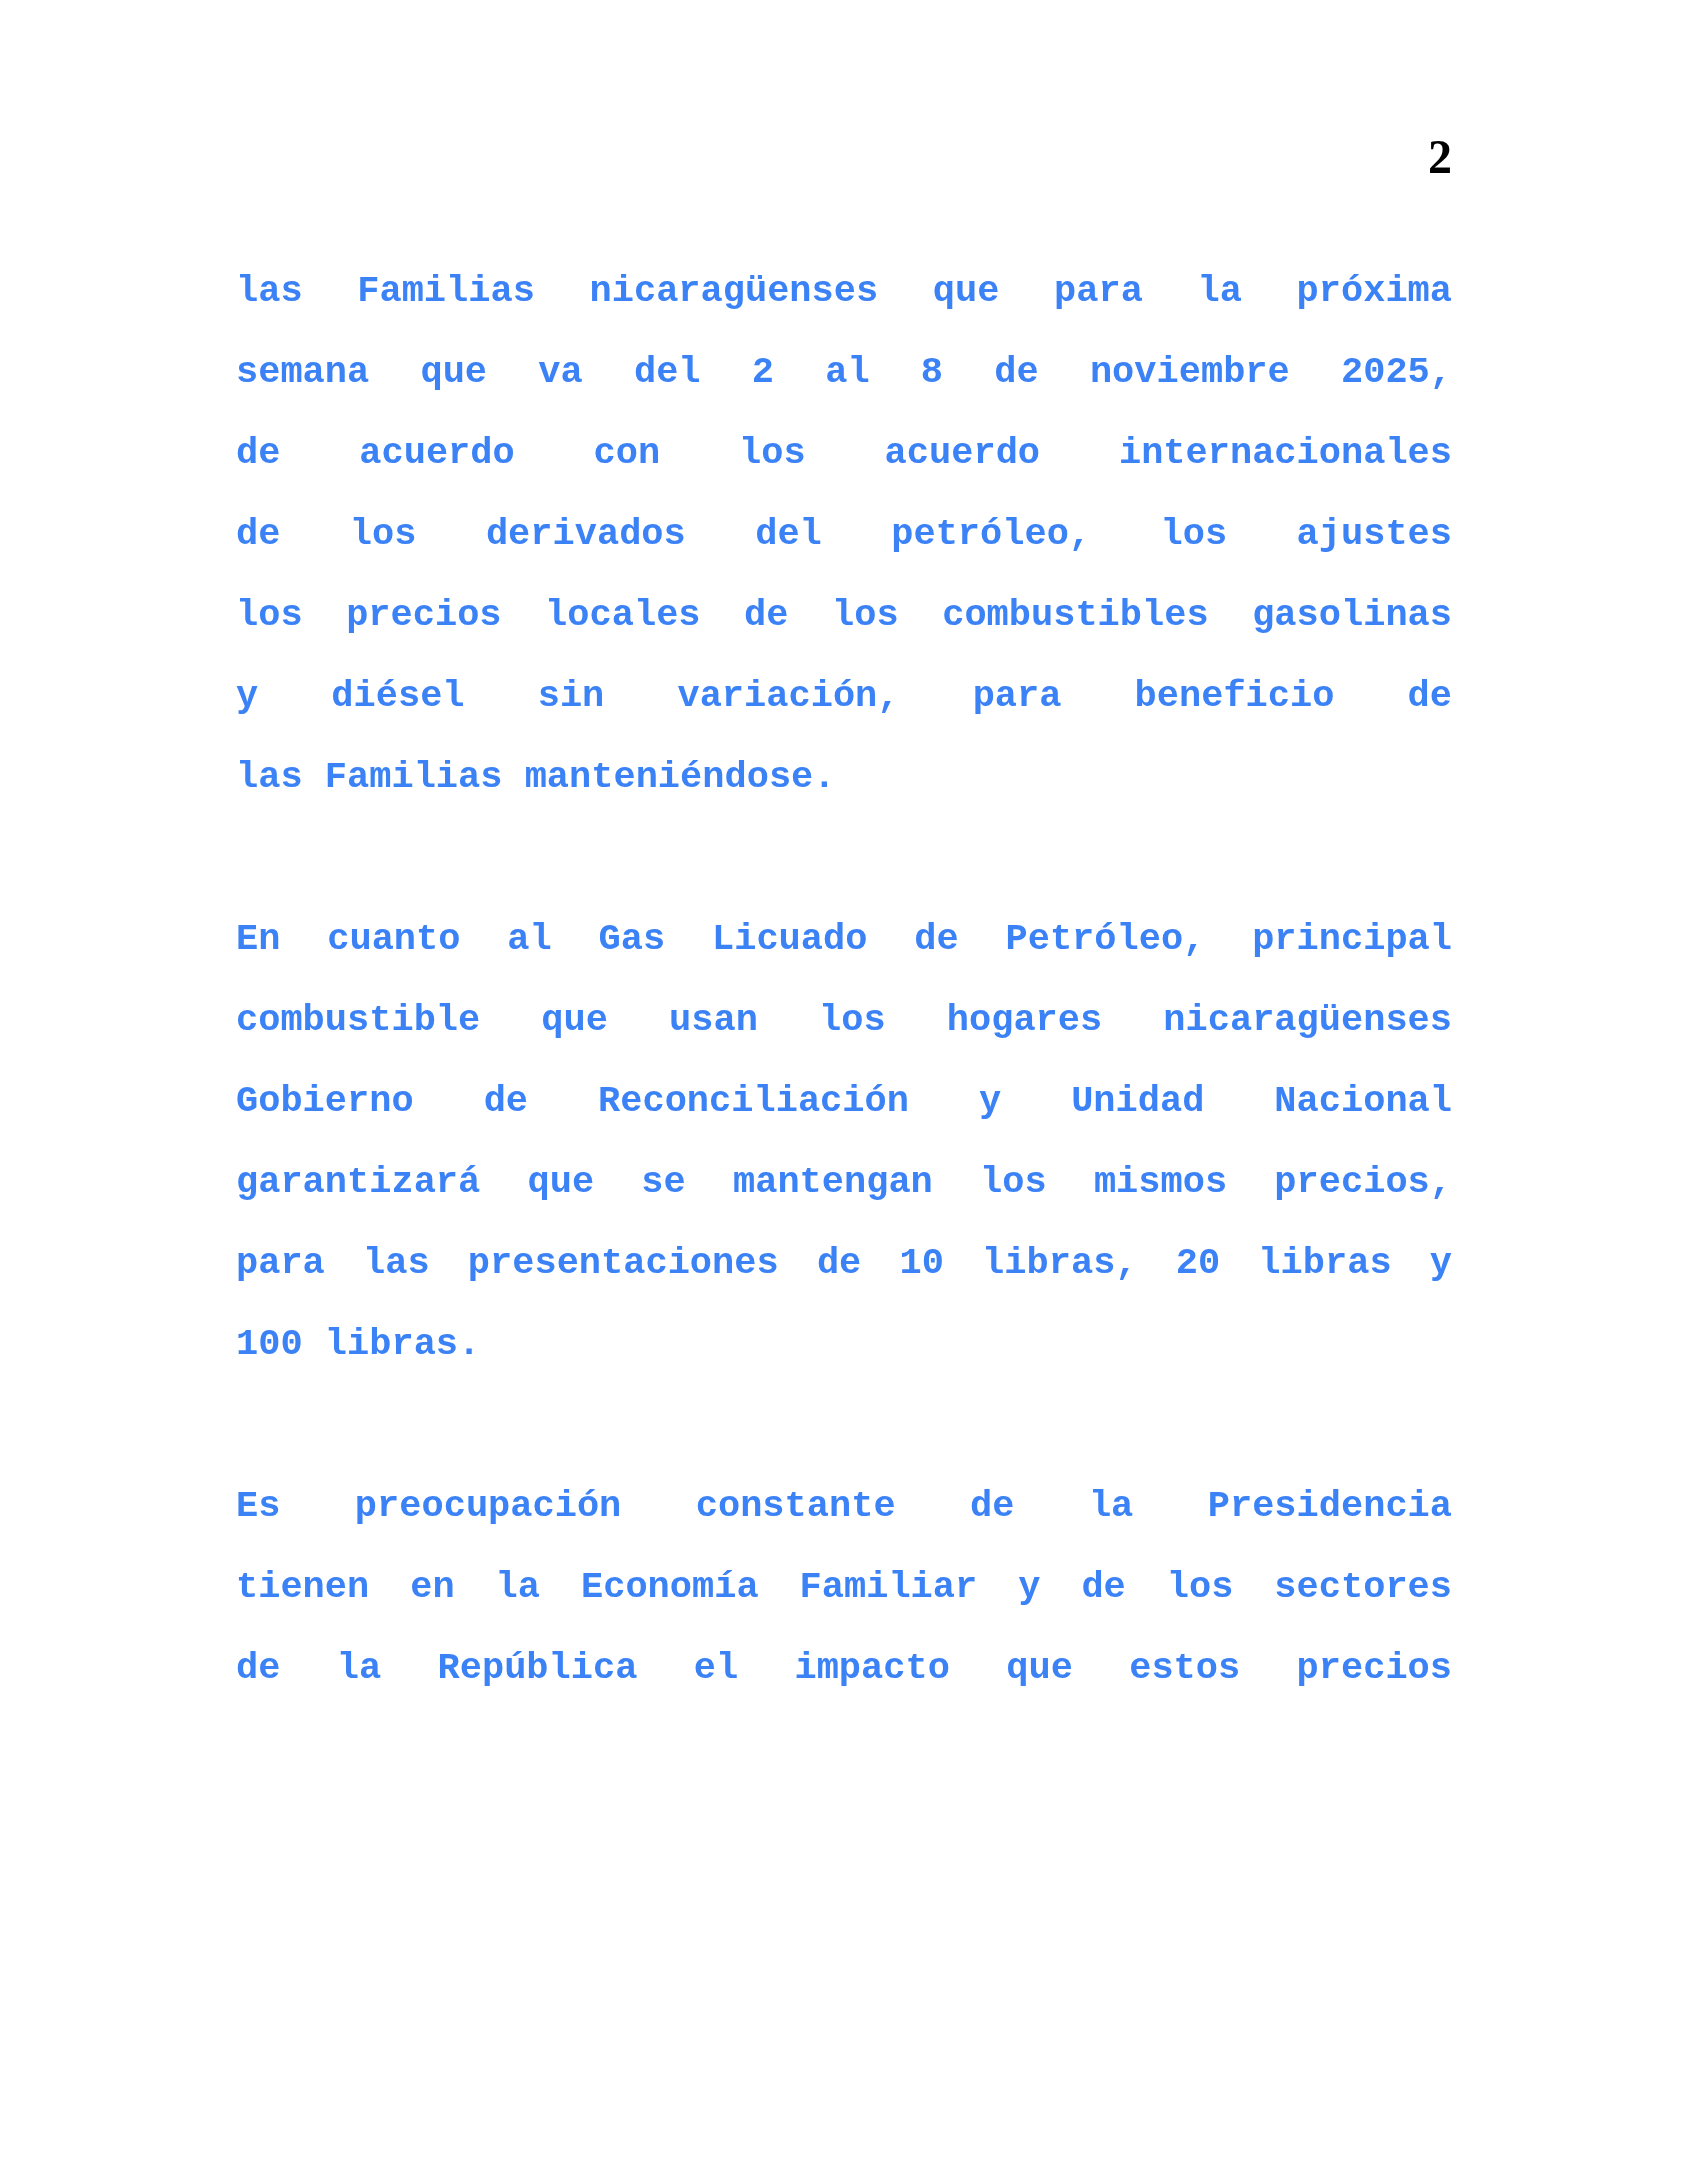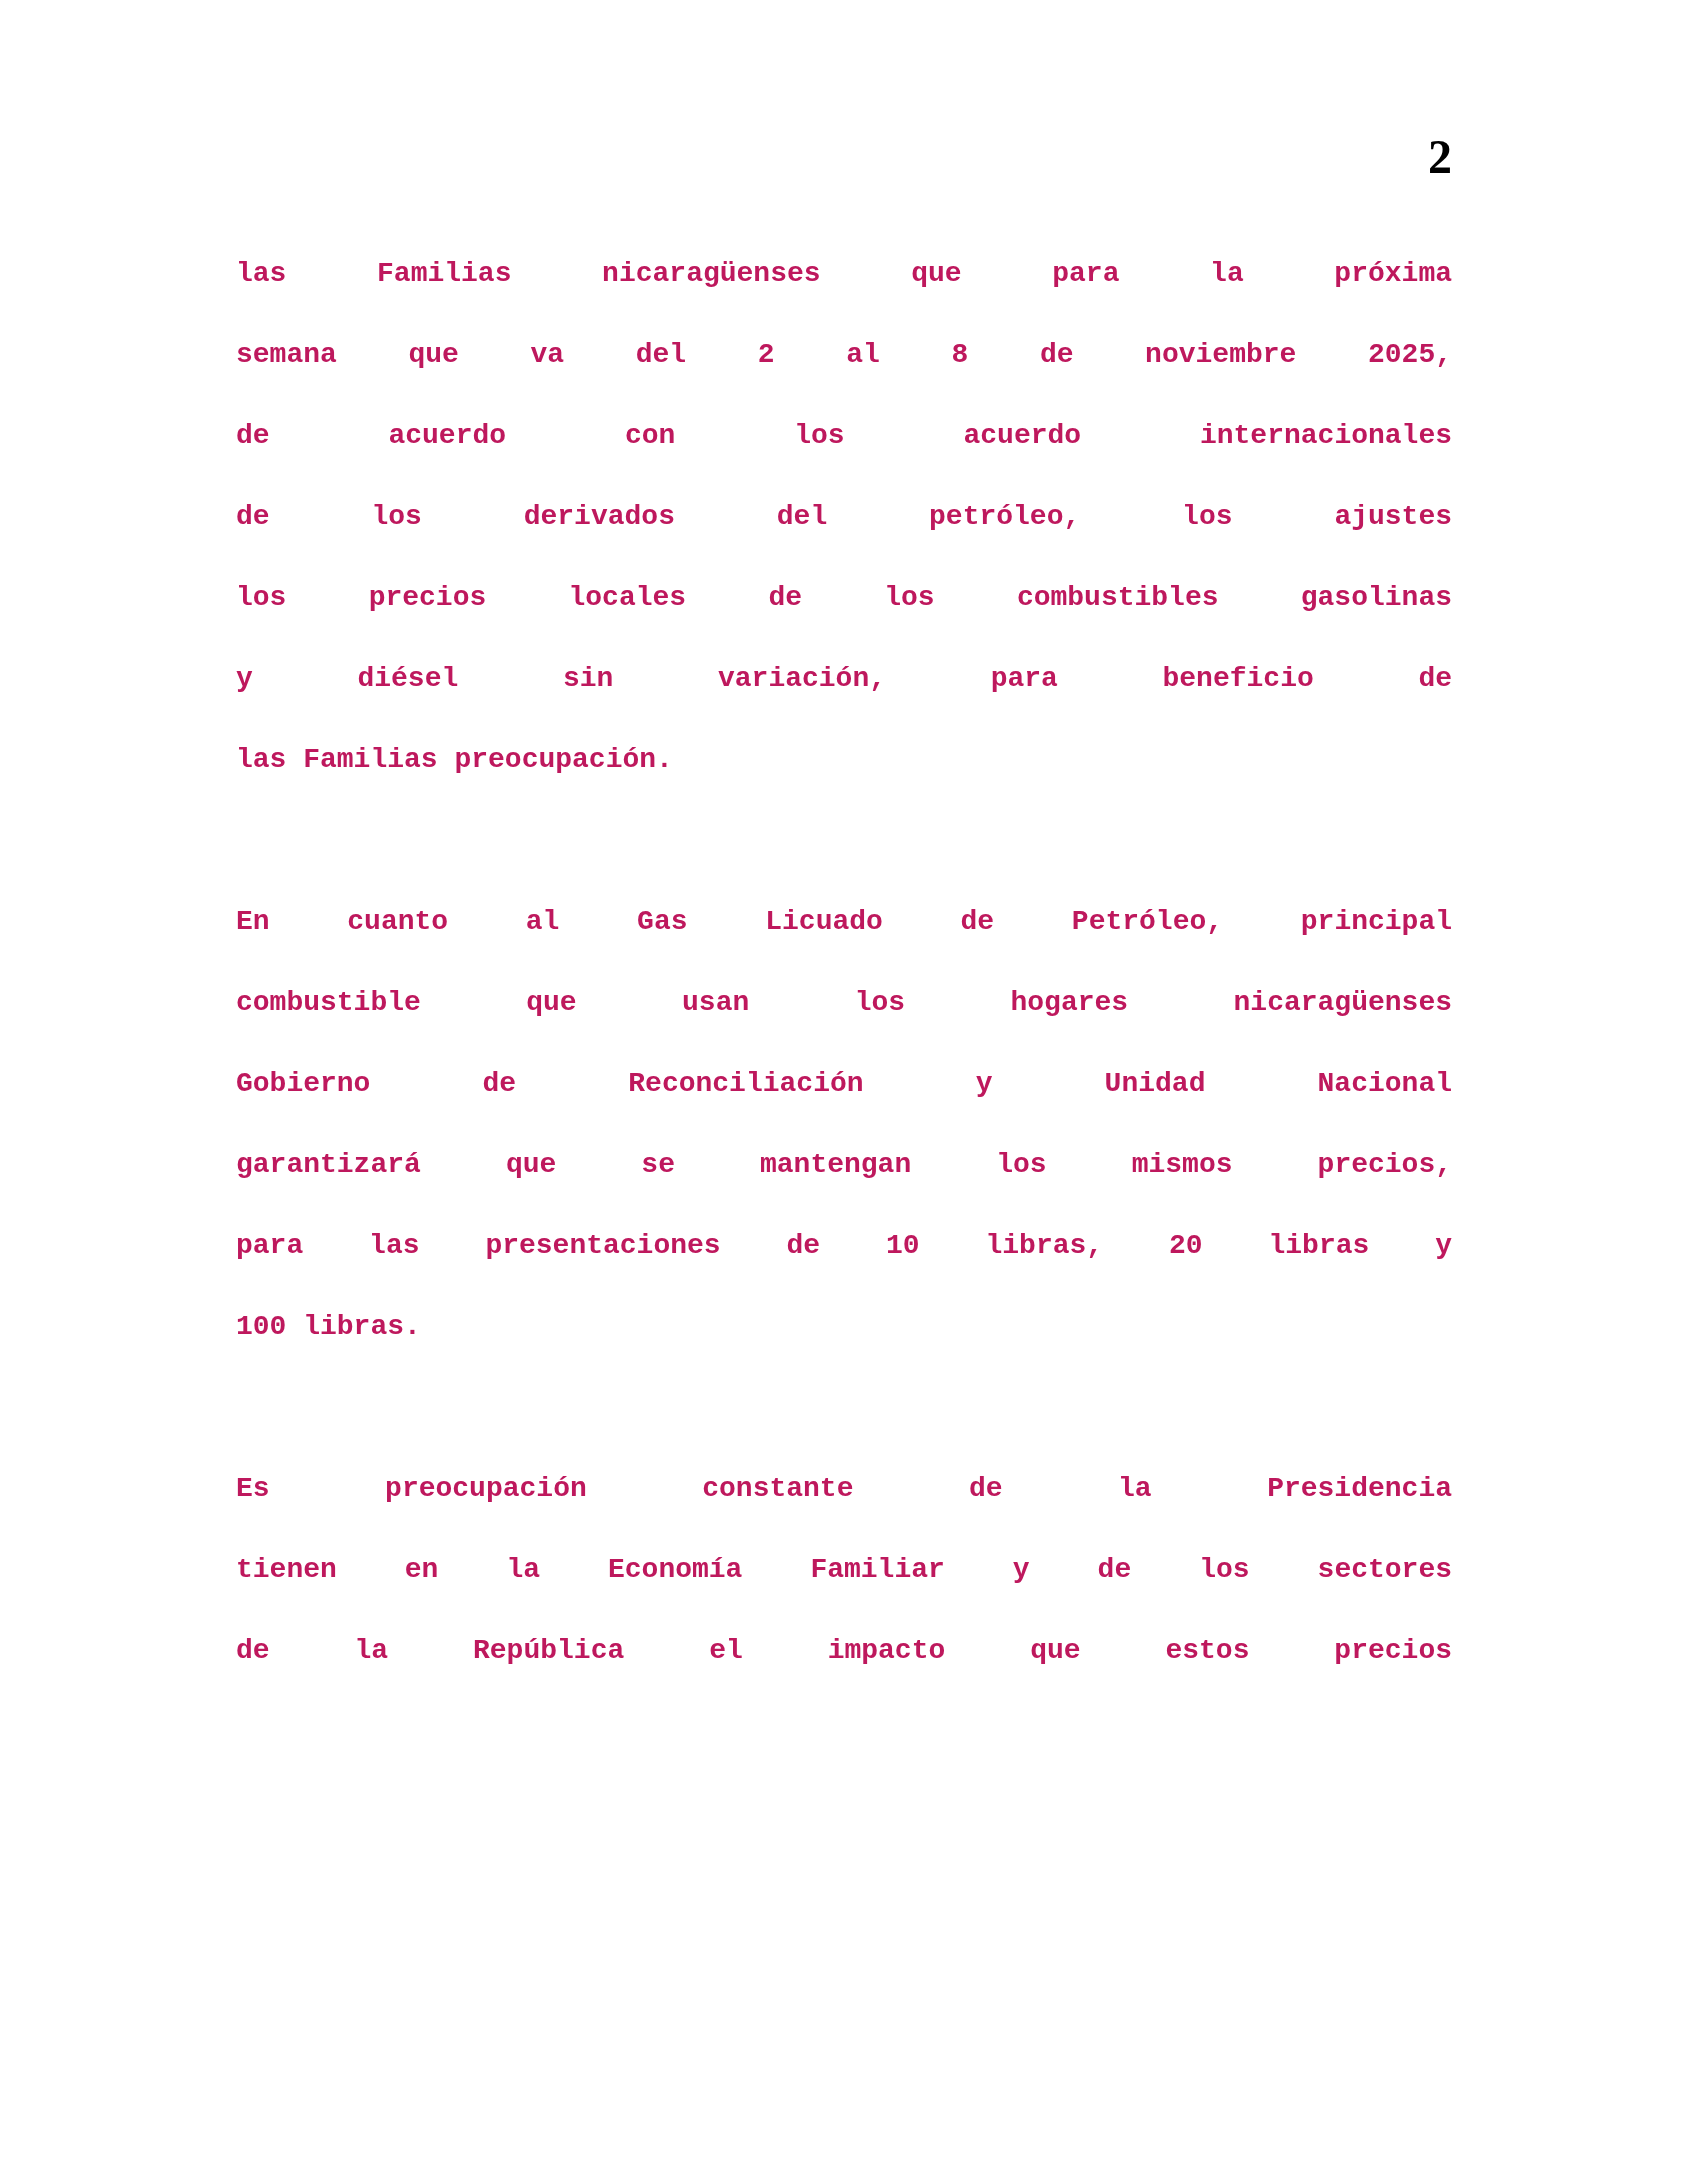--- a/index.html
+++ b/index.html
@@ -22,28 +22,28 @@
     width: 1216px;
     text-align: right;
     font-family: "Liberation Serif", serif;
     font-weight: 700;
     font-size: 48px;
     line-height: 48px;
     color: #000000;
   }
   .body-text {
     position: absolute;
-    top: 233px;
+    top: 251px;
     left: 236px;
     width: 1216px;
     font-family: "Liberation Mono", monospace;
     font-weight: 700;
-    font-size: 28px;
+    font-size: 37px;
     line-height: 81px;
-    color: #be185d;
+    color: #3b82f6;
   }
   .paragraph {
     margin: 0 0 81px 0;
   }
   .line {
     width: 100%;
   }
   .line.j {
     text-align: justify;
     text-align-last: justify;
@@ -62,21 +62,21 @@
 
   <div class="body-text">
 
     <div class="paragraph">
       <div class="line j">las Familias nicaragüenses que para la próxima</div>
       <div class="line j">semana que va del 2 al 8 de noviembre 2025,</div>
       <div class="line j">de acuerdo con los acuerdo internacionales</div>
       <div class="line j">de los derivados del petróleo, los ajustes</div>
       <div class="line j">los precios locales de los combustibles gasolinas</div>
       <div class="line j">y diésel sin variación, para beneficio de</div>
-      <div class="line l">las Familias preocupación.</div>
+      <div class="line l">las Familias manteniéndose.</div>
     </div>
 
     <div class="paragraph">
       <div class="line j">En cuanto al Gas Licuado de Petróleo, principal</div>
       <div class="line j">combustible que usan los hogares nicaragüenses</div>
       <div class="line j">Gobierno de Reconciliación y Unidad Nacional</div>
       <div class="line j">garantizará que se mantengan los mismos precios,</div>
       <div class="line j">para las presentaciones de 10 libras, 20 libras y</div>
       <div class="line l">100 libras.</div>
     </div>

